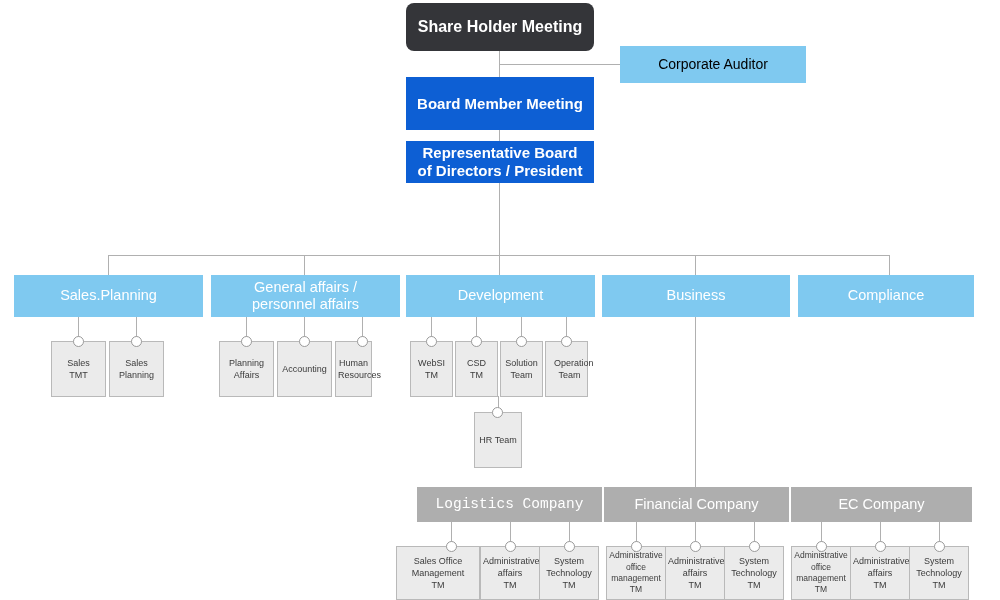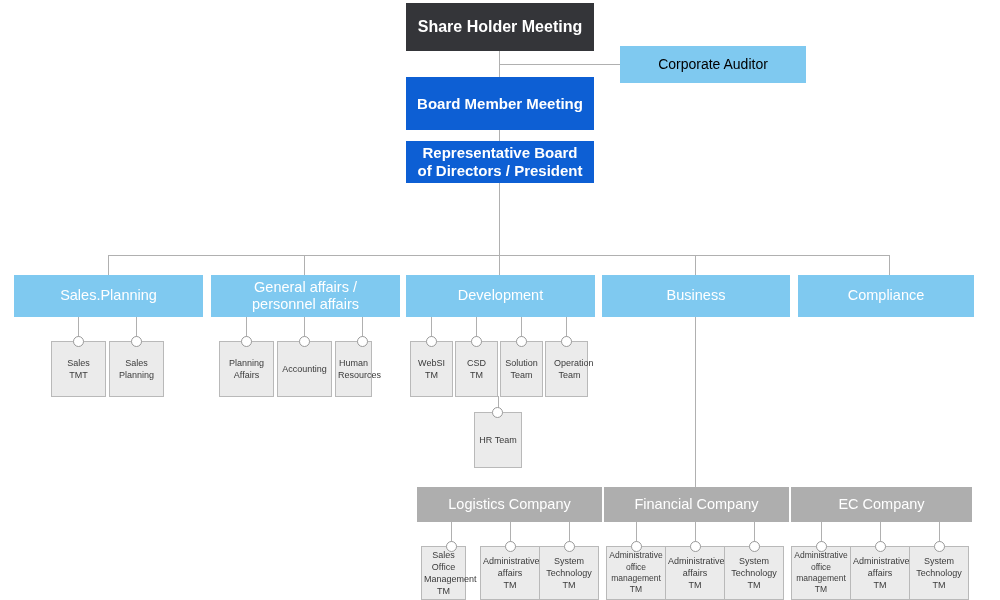--- a/index.html
+++ b/index.html
@@ -31,20 +31,21 @@
     text-align: center;
     line-height: 1.2;
   }
 
   
   .node-dark {
     background: #343539;
     color: #ffffff;
     font-size: 16px;
     font-weight: bold;
+    border-radius: 8px;
   }
   .node-blue {
     background: #0d5fd4;
     color: #ffffff;
     font-size: 15px;
     font-weight: bold;
   }
   .node-lightblue {
     background: #7fc9f0;
     color: #000000;
@@ -257,33 +258,33 @@
   </div>
   <div class="conn-dot" style="left:561px; top:336px;"></div>
 
   <div class="node node-team" style="left:474px; top:412px; width:48px; height:56px;">
     <span class="team-text">
       <span>HR Team</span>
     </span>
   </div>
   <div class="conn-dot" style="left:492px; top:407px;"></div>
 
-  <div class="node node-company" style="left:417px; top:487px; width:185px; height:35px;">
+  <div class="node node-company" style="left:417px; top:487px; width:185px; height:35px;font-family:Liberation Mono, monospace;">
     <span>Logistics Company</span>
   </div>
   <div class="divider-v" style="left:602px; top:487px; height:35px;"></div>
   <div class="node node-company" style="left:604px; top:487px; width:185px; height:35px;">
     <span>Financial Company</span>
   </div>
   <div class="divider-v" style="left:789px; top:487px; height:35px;"></div>
   <div class="node node-company" style="left:791px; top:487px; width:181px; height:35px;">
     <span>EC Company</span>
   </div>
 
-  <div class="node node-team" style="left:421px; top:546px; width:45px; height:54px;">
+  <div class="node node-team" style="left:396px; top:546px; width:84px; height:54px;">
     <span class="team-text">
       <span>Sales Office</span><br>
       <span>Management</span><br>
       <span>TM</span>
     </span>
   </div>
   <div class="conn-dot" style="left:446px; top:541px;"></div>
 
   <div class="node node-team" style="left:480px; top:546px; width:60px; height:54px;">
     <span class="team-text">

